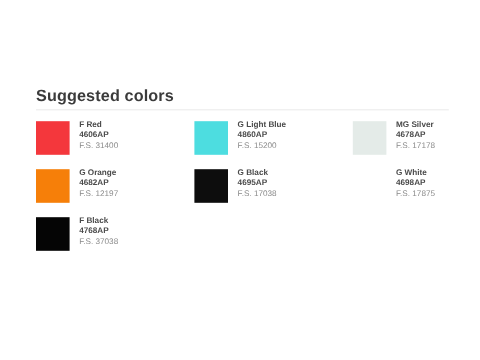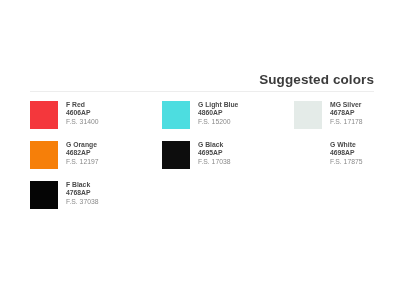--- a/index.html
+++ b/index.html
@@ -33,21 +33,20 @@
 
   .panel-title {
     font-size: 13.5px;
     font-weight: bold;
     color: #3b3b3b;
     letter-spacing: 0.1px;
     line-height: 16px;
     margin: 0;
     padding: 0 0 3px 0;
     white-space: nowrap;
-    text-align: right;
   }
 
   .title-divider {
     width: 344px;
     height: 1px;
     background: #ededed;
     margin: 0 0 9px 0;
     font-size: 0;
     line-height: 0;
   }

